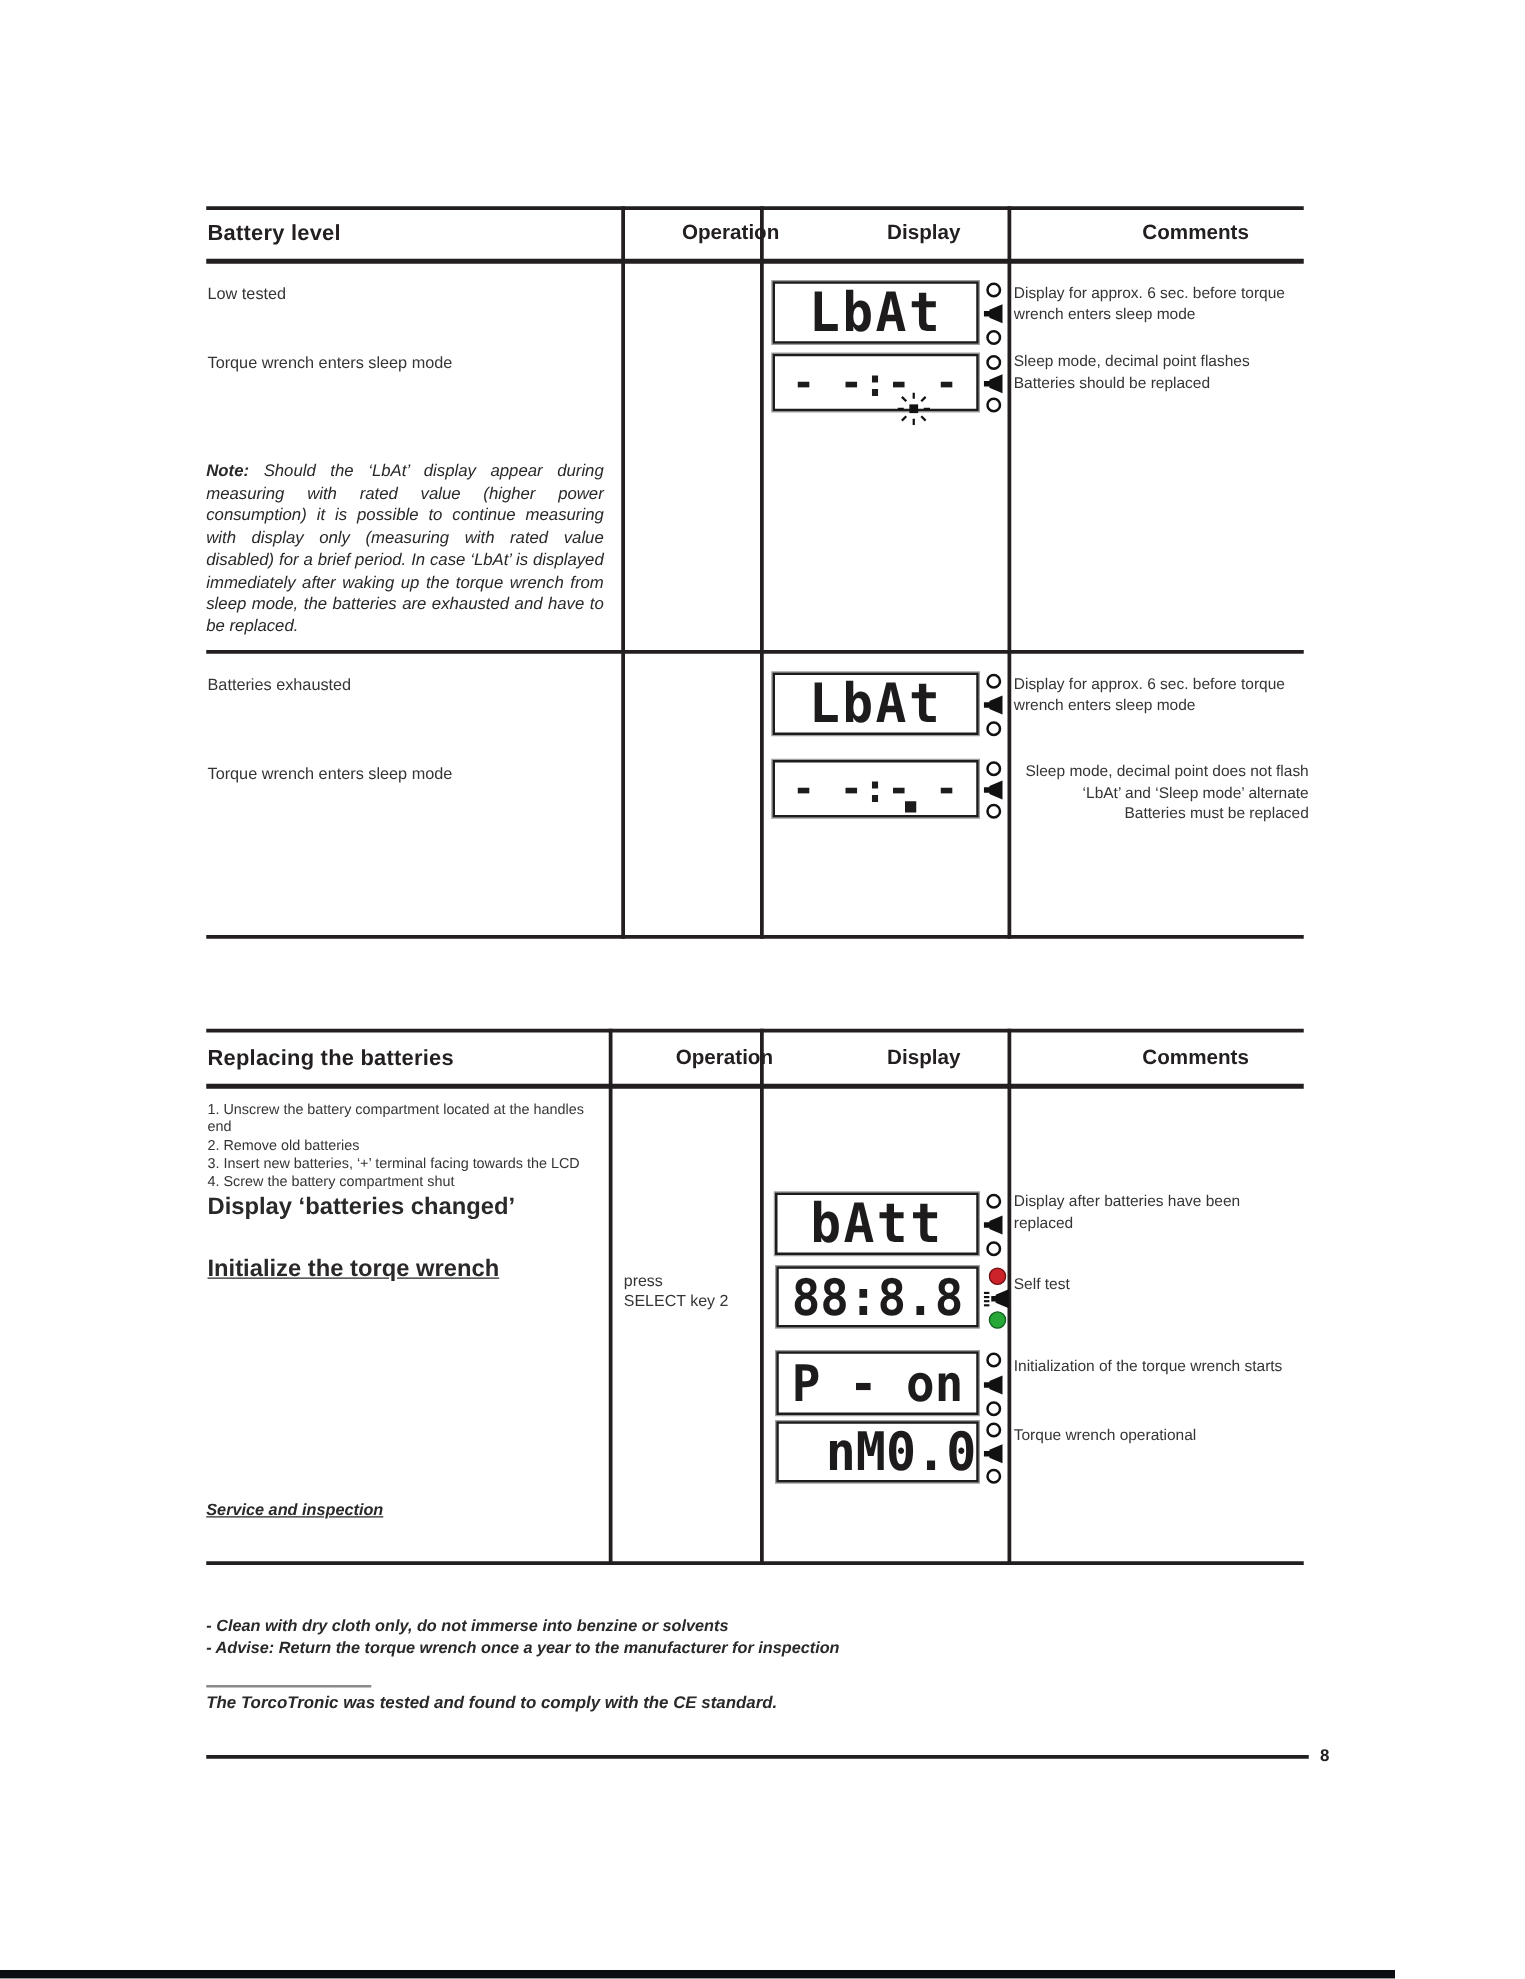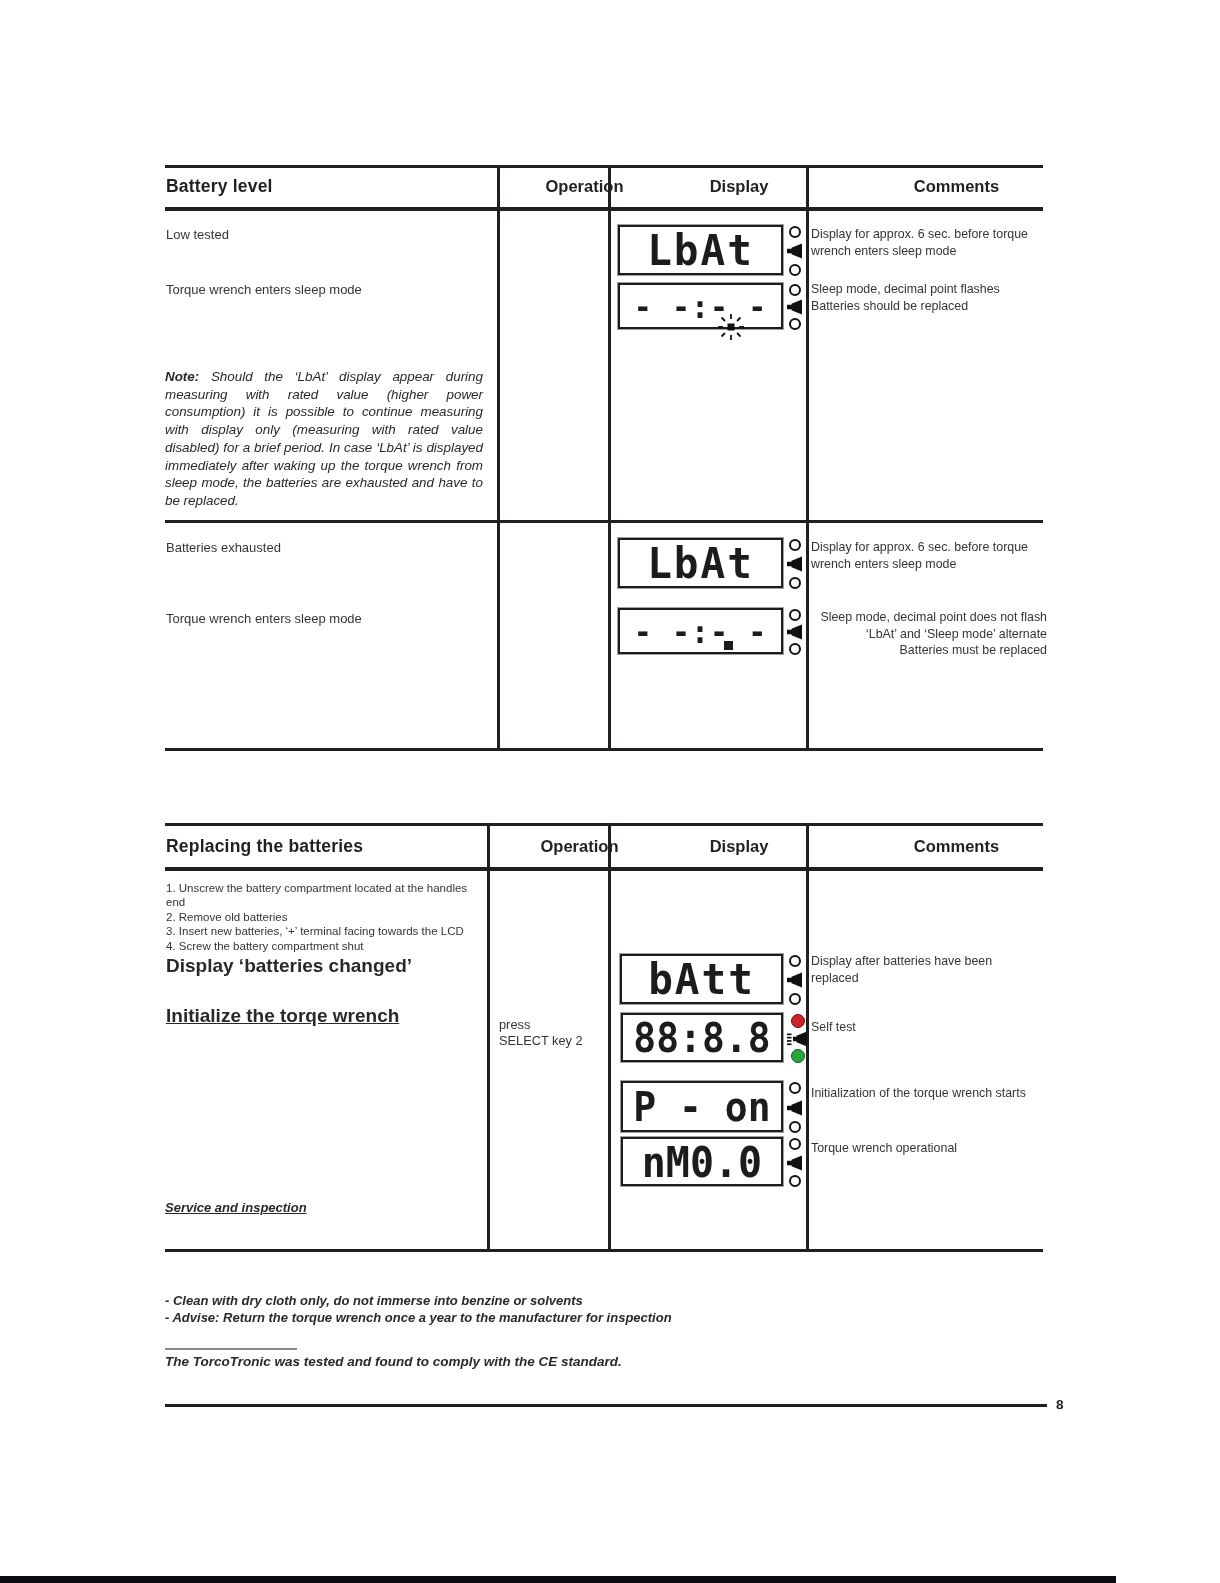--- a/index.html
+++ b/index.html
@@ -217,21 +217,21 @@
         <span class="ind"></span>
         <svg width="16" height="16" viewBox="0 0 16 16">
             <path d="M0 5.8 L4.5 5.8 L4.5 4.8 L15 0.4 L15 15.6 L4.5 11.2 L4.5 10.2 L0 10.2 Z" fill="#111"></path>
           </svg>
         <span class="ind"></span>
       </div>
     </div>
     <div class="cmt" style="left:646px; top:262px; width:240px;"><span class="ln">Initialization of the torque wrench starts</span></div>
 
     <div class="lcd" style="left:456px; top:314px;">
-      <div class="lcd-box" style="width:158px; height:45px; font-size:40px;">
+      <div class="lcd-box" style="width:158px; height:45px; font-size:40px;justify-content:flex-end;">
         <span class="seg" style="letter-spacing:0;">nM0.0</span>
       </div>
       <div class="lcd-icons" style="height:49px;">
         <span class="ind"></span>
         <svg width="16" height="16" viewBox="0 0 16 16">
             <path d="M0 5.8 L4.5 5.8 L4.5 4.8 L15 0.4 L15 15.6 L4.5 11.2 L4.5 10.2 L0 10.2 Z" fill="#111"></path>
           </svg>
         <span class="ind"></span>
       </div>
     </div>

